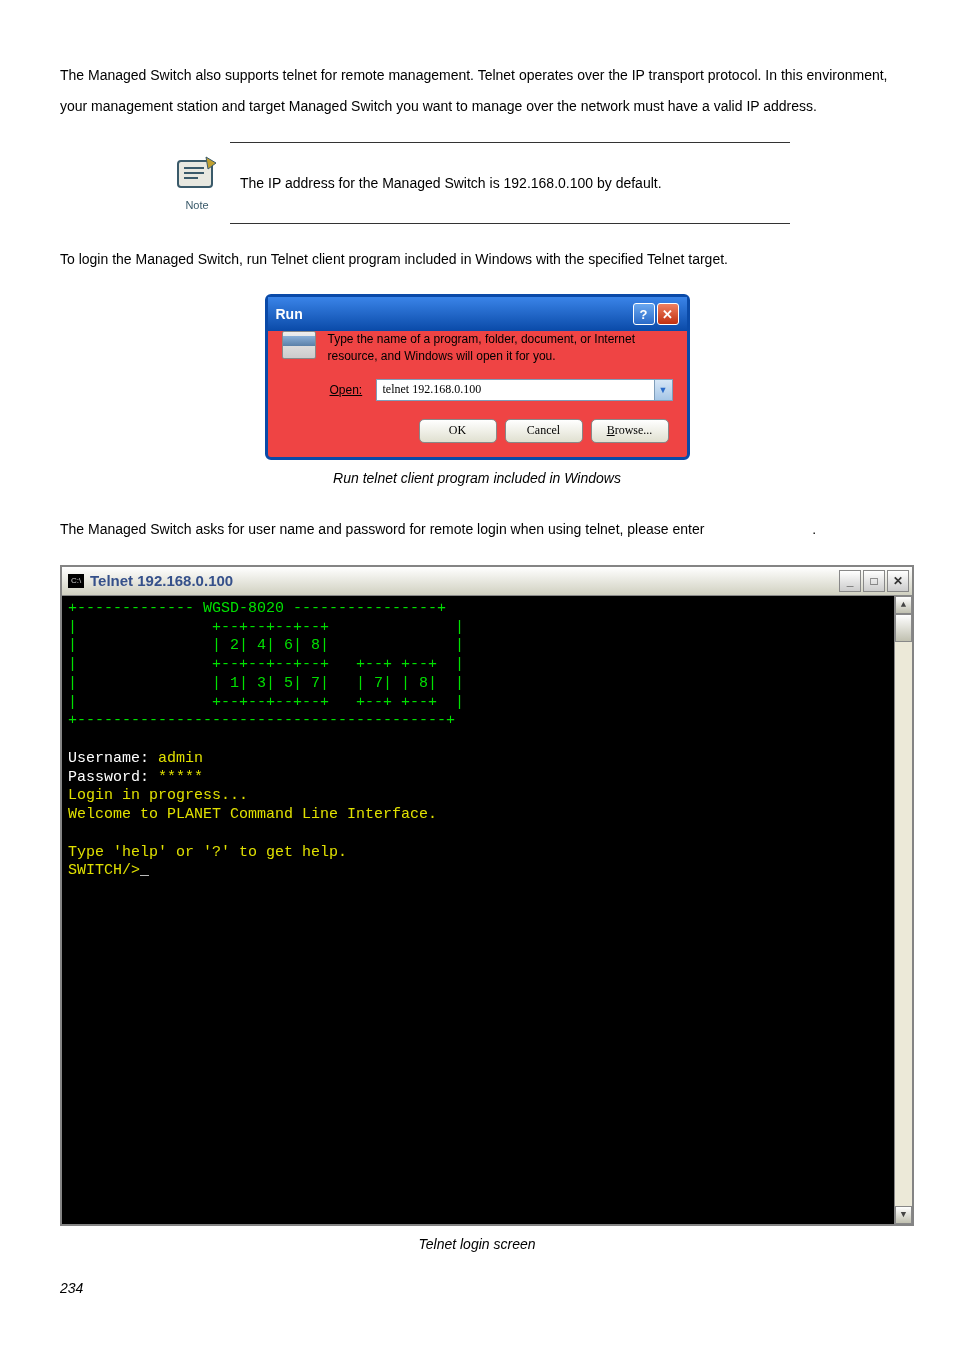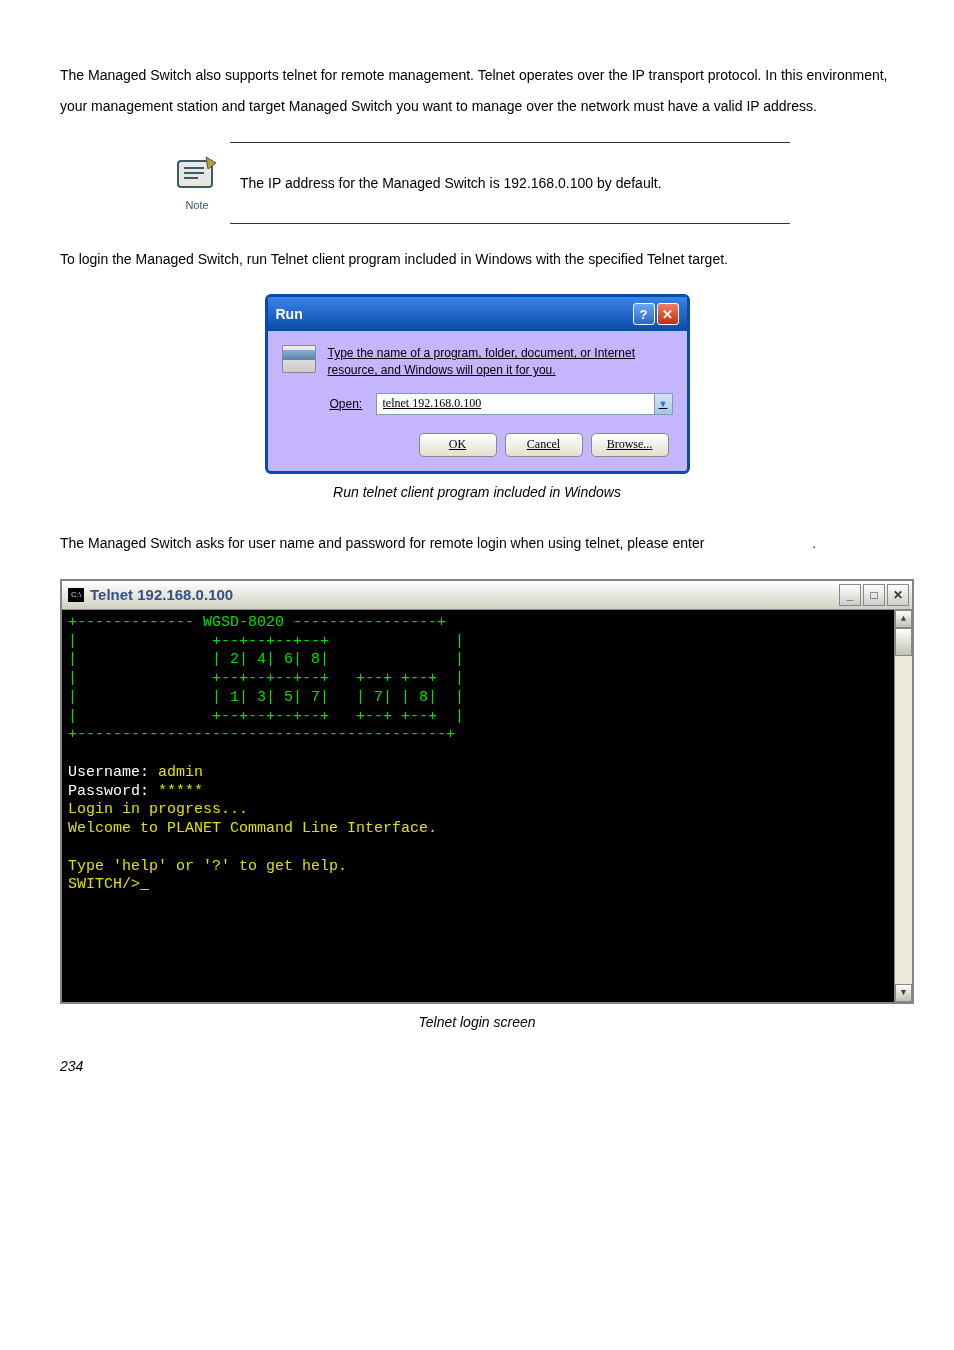--- a/index.html
+++ b/index.html
@@ -28,21 +28,21 @@
       position: relative;
     }
     .note-label { font-size: 11px; color: #3a5a6a; }
     .note-text-cell { border-top: 1px solid #333; border-bottom: 1px solid #333; width: 560px; }
     .login-paragraph { line-height: 2.2; margin: 20px 0; }
     .run-dialog {
       width: 425px;
       margin: 10px auto;
       border: 3px solid #0a4aa8;
       border-radius: 6px;
-      background: #c4b5fd;
+      background: #ef4444;
       font-family: Tahoma, Arial, sans-serif;
       font-size: 12px;
     }
     .run-titlebar {
       background: linear-gradient(to bottom, #3a84e8, #0a4aa8);
       padding: 6px 8px;
       display: flex;
       align-items: center;
       justify-content: space-between;
     }
@@ -55,21 +55,21 @@
       border-radius: 3px;
       display: flex;
       align-items: center;
       justify-content: center;
       color: #fff;
       font-weight: bold;
       font-size: 13px;
     }
     .help-btn { background: linear-gradient(to bottom,#6aa8f0,#2a6ac8); }
     .close-btn { background: linear-gradient(to bottom,#f08060,#c03010); }
-    .run-body { padding: 14px 14px 14px 14px; text-decoration: underline; }
+    .run-body { padding: 0 14px 14px 14px; }
     .run-body-row { display: flex; gap: 12px; align-items: flex-start; margin-bottom: 14px; }
     .run-app-icon {
       width: 34px; height: 28px; flex-shrink: 0;
       border: 1px solid #888; background: linear-gradient(to bottom,#eee,#ccc);
       position: relative; border-radius: 2px;
     }
     .run-app-icon::before {
       content: ''; position: absolute; top: 4px; left: 0; width: 100%; height: 10px;
       background: linear-gradient(to bottom,#8ab0d8,#5a80a8);
     }
@@ -117,21 +117,21 @@
     }
     .telnet-title { color: #35508a; font-weight: bold; font-family: 'Trebuchet MS', Arial; font-size: 15px; }
     .telnet-title-buttons { display: flex; gap: 2px; }
     .win-btn {
       width: 22px; height: 22px;
       border: 1px solid #888; background: linear-gradient(to bottom,#fff,#ccc);
       display: flex; align-items: center; justify-content: center;
       font-family: Arial; font-size: 12px; font-weight: bold; color: #333;
     }
     .telnet-body {
-      display: flex; height: 392px;
+      display: flex; height: 628px;
     }
     .telnet-content {
       flex: 1; background: #000; padding: 4px 6px;
       white-space: pre; font-size: 15px; line-height: 1.25;
       overflow: hidden;
     }
     .telnet-scrollbar {
       width: 18px; background: #ece9d8; border-left: 1px solid #888;
       display: flex; flex-direction: column;
     }

